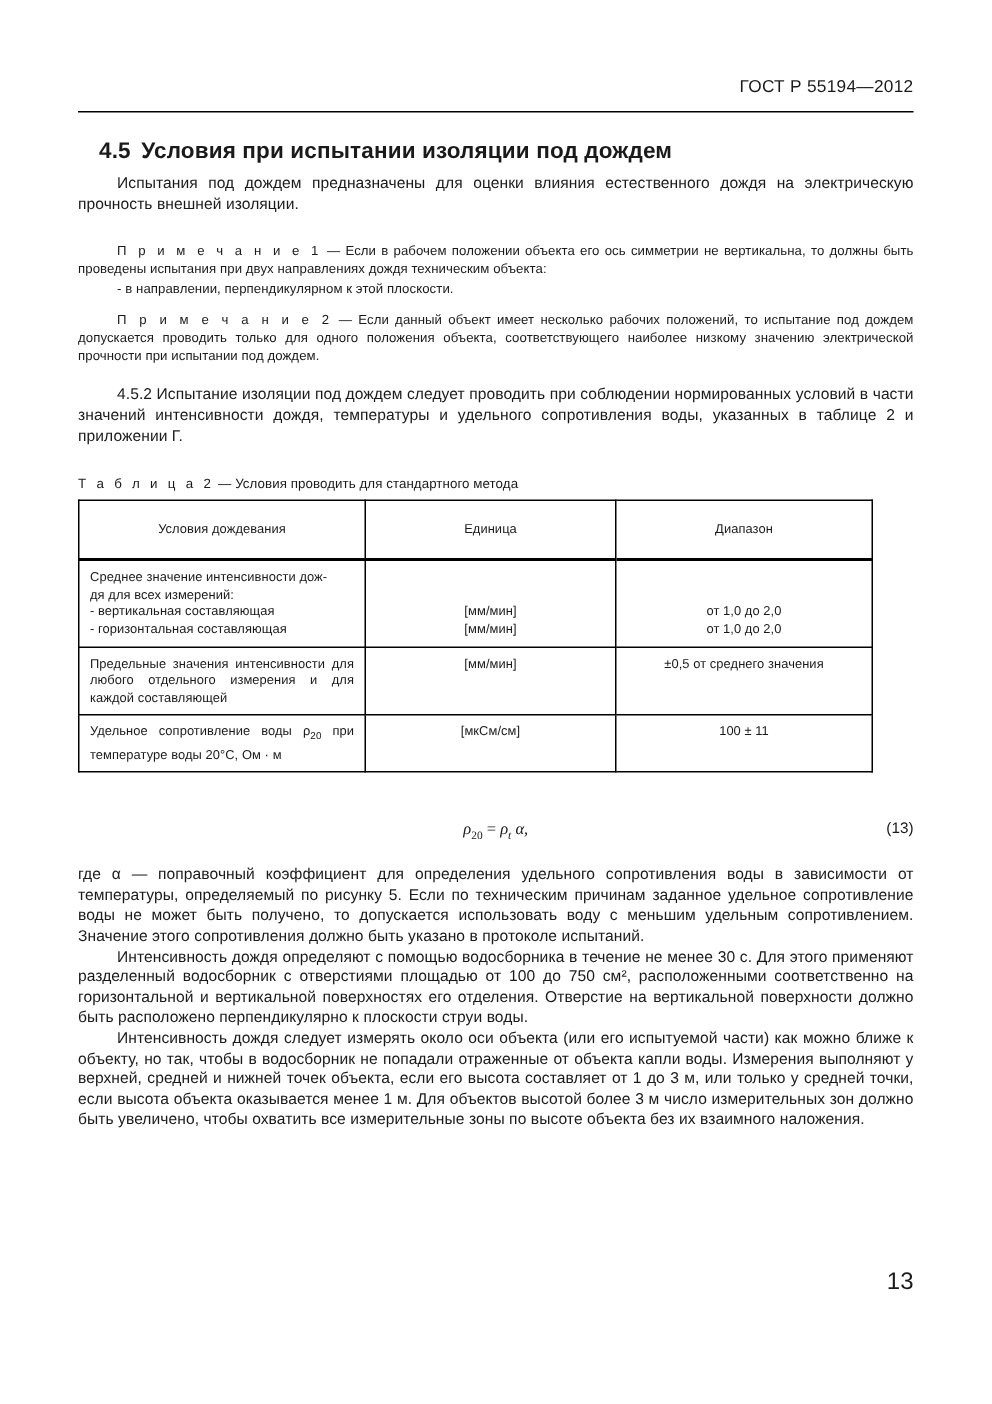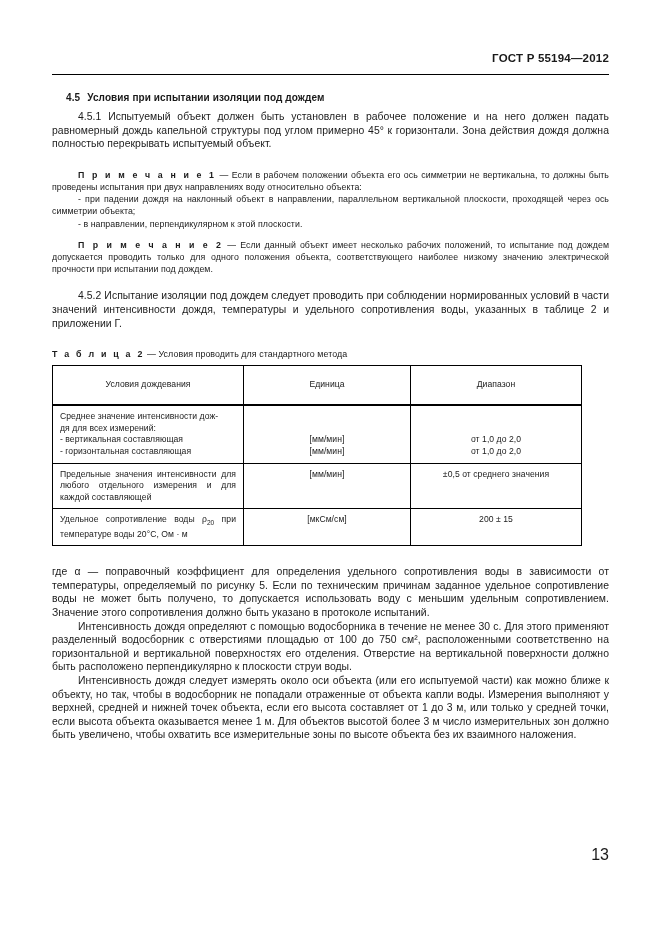--- a/index.html
+++ b/index.html
@@ -33,35 +33,35 @@
     left: 0;
     right: 0;
     top: 22px;
     border-top: 1.6px solid #000;
   }
   .doc-code {
     position: absolute;
     right: 0;
     top: 0;
     font-size: 11.5px;
-    font-weight: bold;
+    font-weight: normal;
     letter-spacing: 0.2px;
     white-space: nowrap;
   }
 
   
   .content {
     position: absolute;
     top: 92px;
     left: 52px;
     width: 557px;
   }
 
   h2.section-title {
-    font-size: 10px;
+    font-size: 15px;
     font-weight: bold;
     margin: 0 0 7px 14px;
     letter-spacing: 0.1px;
   }
   h2.section-title .num { margin-right: 7px; }
 
   p.body-par {
     font-size: 10.4px;
     line-height: 13.6px;
     margin: 0;
@@ -77,21 +77,20 @@
     font-size: 8.8px;
     line-height: 12.2px;
     margin: 9px 0 0 0;
     text-align: justify;
     text-indent: 26px;
     letter-spacing: 0.05px;
   }
   p.note.dash { text-indent: 26px; margin-top: 0; }
   .spaced {
     letter-spacing: 2.2px;
-    font-weight: bold;
   }
 
   .gap-sm { height: 9px; }
   .gap-md { height: 14px; }
   .gap-lg { height: 19px; }
 
   
   .table-caption {
     font-size: 8.9px;
     margin: 0 0 6px 0;
@@ -182,27 +181,26 @@
     <div class="doc-code">ГОСТ Р 55194—2012</div>
     <div class="header-rule"></div>
   </div>
 
   <div class="content">
 
     <h2 class="section-title">
       <span class="num">4.5</span><span>Условия при испытании изоляции под дождем</span>
     </h2>
 
-
-    <p class="body-par">4.5.1  Испытуемый объект должен быть установлен в рабочее положение и на него должен падать равномерный дождь капельной структуры под углом примерно 45° к горизонтали. Зона действия дождя должна полностью перекрывать испытуемый объект.</p>
+    <p class="body-par">Испытания под дождем предназначены для оценки влияния естественного дождя на электрическую прочность внешней изоляции.</p>
+
 
     <div class="gap-sm"></div>
 
-    <p class="note"><span class="spaced">П р и м е ч а н и е  1</span> <span>— Если в рабочем положении объекта его ось симметрии не вертикальна, то должны быть проведены испытания при двух направлениях воду относительно объекта:</span></p>
-    <p class="note dash">- при падении дождя на наклонный объект в направлении, параллельном вертикальной плоскости, проходящей через ось симметрии объекта;</p>
+    <p class="note"><span class="spaced">П р и м е ч а н и е  1</span> <span>— Если в рабочем положении объекта его ось симметрии не вертикальна, то должны быть проведены испытания при двух направлениях дождя техническим объекта:</span></p>
     <p class="note dash">- в направлении, перпендикулярном к этой плоскости.</p>
 
     <p class="note"><span class="spaced">П р и м е ч а н и е  2</span> <span>— Если данный объект имеет несколько рабочих положений, то испытание под дождем допускается проводить только для одного положения объекта, соответствующего наиболее низкому значению электрической прочности при испытании под дождем.</span></p>
 
     <div class="gap-md"></div>
 
     <p class="body-par">4.5.2  Испытание изоляции под дождем следует проводить при соблюдении нормированных условий в части значений интенсивности дождя, температуры и удельного сопротивления воды, указанных в таблице 2 и приложении Г.</p>
 
     <div class="gap-lg"></div>
 
@@ -246,28 +244,34 @@
         <tr>
           <td class="c-left just">Предельные значения интенсивности для любого отдельного измерения и для каждой составляющей</td>
           <td class="c-mid">[мм/мин]</td>
           <td class="c-right">±0,5 от среднего значения</td>
         </tr>
 
 
         <tr>
           <td class="c-left just"><span>Удельное сопротивление воды </span><span>ρ</span><span class="sub">20</span><span> при температуре воды 20°С, Ом · м</span></td>
           <td class="c-mid">[мкСм/см]</td>
-          <td class="c-right">200 ± 15</td>
+          <td class="c-right">100 ± 11</td>
         </tr>
       </tbody>
     </table>
 
     <div class="gap-lg"></div>
 
 
+    <div class="formula-block">
+      <div class="formula">
+        <span class="ital">ρ</span><span class="vsub">20</span><span> = </span><span class="ital">ρ</span><span class="vsub ital">t</span><span class="ital"> α,</span>
+      </div>
+      <div class="eq-num">(13)</div>
+    </div>
 
     <p class="where">где α — поправочный коэффициент для определения удельного сопротивления воды в зависимости от температуры, определяемый по рисунку 5. Если по техническим причинам заданное удельное сопротивление воды не может быть получено, то допускается использовать воду с меньшим удельным сопротивлением. Значение этого сопротивления должно быть указано в протоколе испытаний.</p>
 
     <p class="body-par">Интенсивность дождя определяют с помощью водосборника в течение не менее 30 с. Для этого применяют разделенный водосборник с отверстиями площадью от 100 до 750 см², расположенными соответственно на горизонтальной и вертикальной поверхностях его отделения. Отверстие на вертикальной поверхности должно быть расположено перпендикулярно к плоскости струи воды.</p>
 
     <p class="body-par">Интенсивность дождя следует измерять около оси объекта (или его испытуемой части) как можно ближе к объекту, но так, чтобы в водосборник не попадали отраженные от объекта капли воды. Измерения выполняют у верхней, средней и нижней точек объекта, если его высота составляет от 1 до 3 м, или только у средней точки, если высота объекта оказывается менее 1 м. Для объектов высотой более 3 м число измерительных зон должно быть увеличено, чтобы охватить все измерительные зоны по высоте объекта без их взаимного наложения.</p>
 
   </div>
 
   <div class="page-number">13</div>

